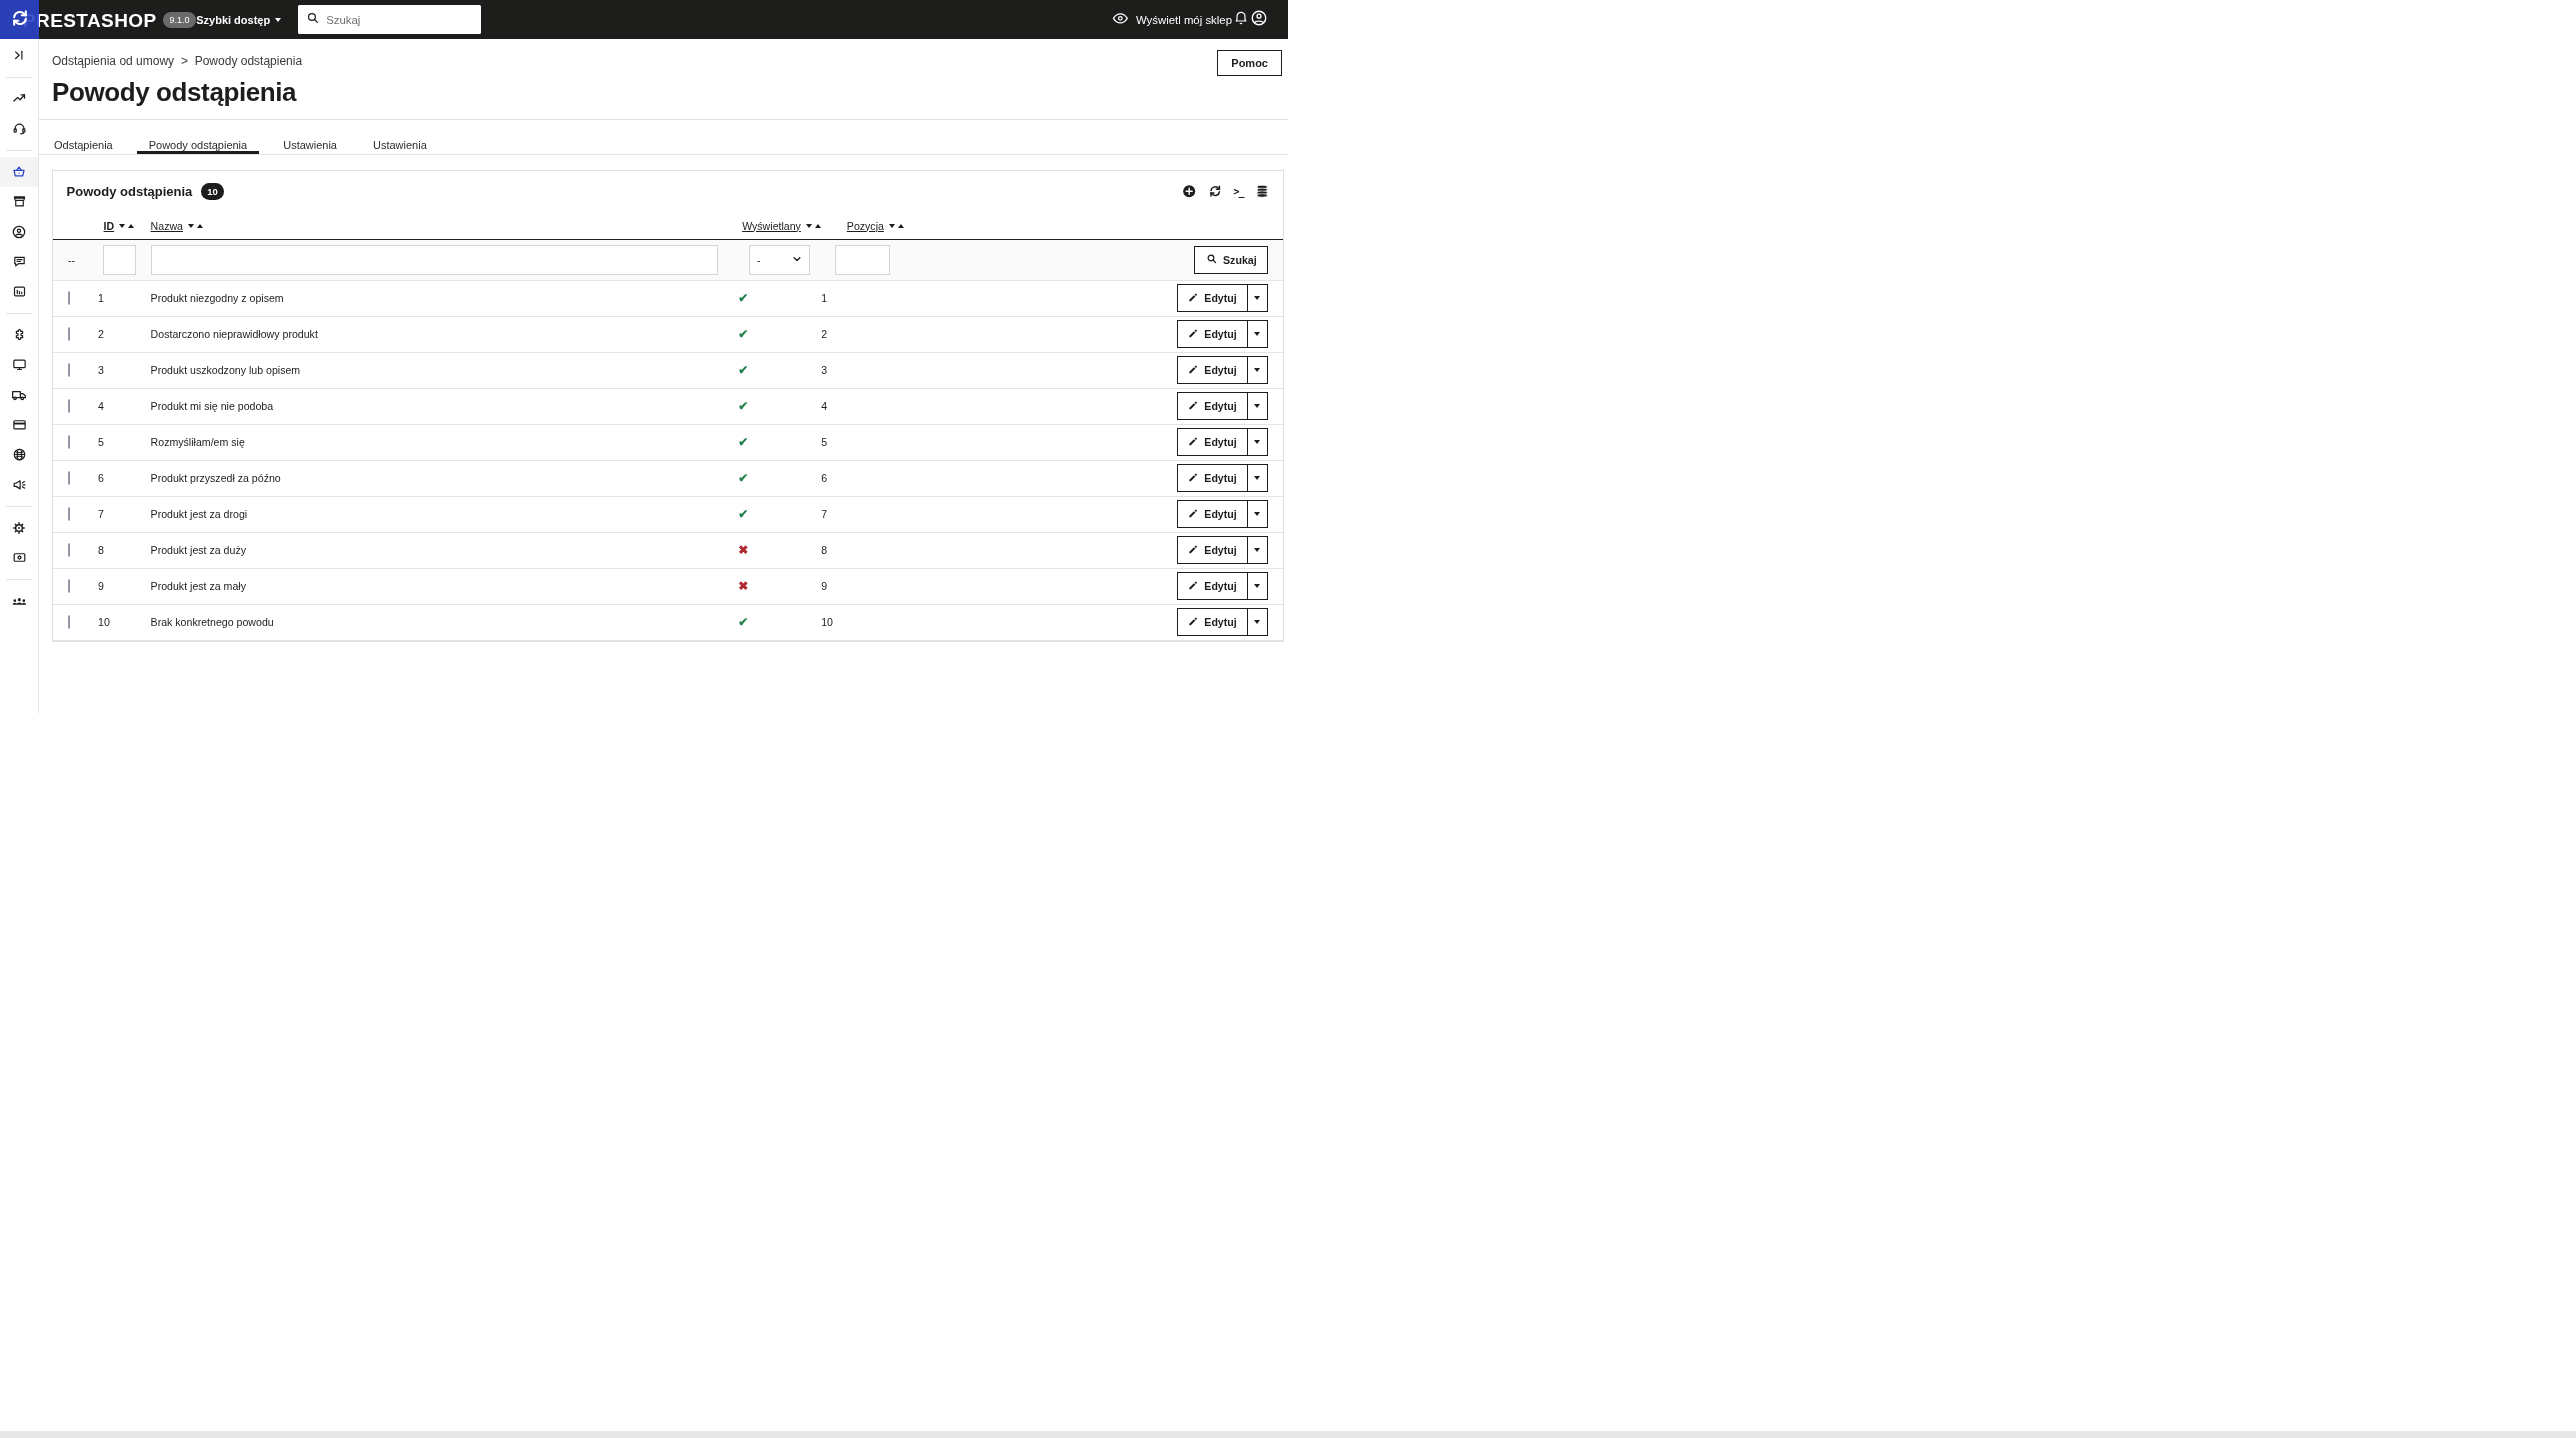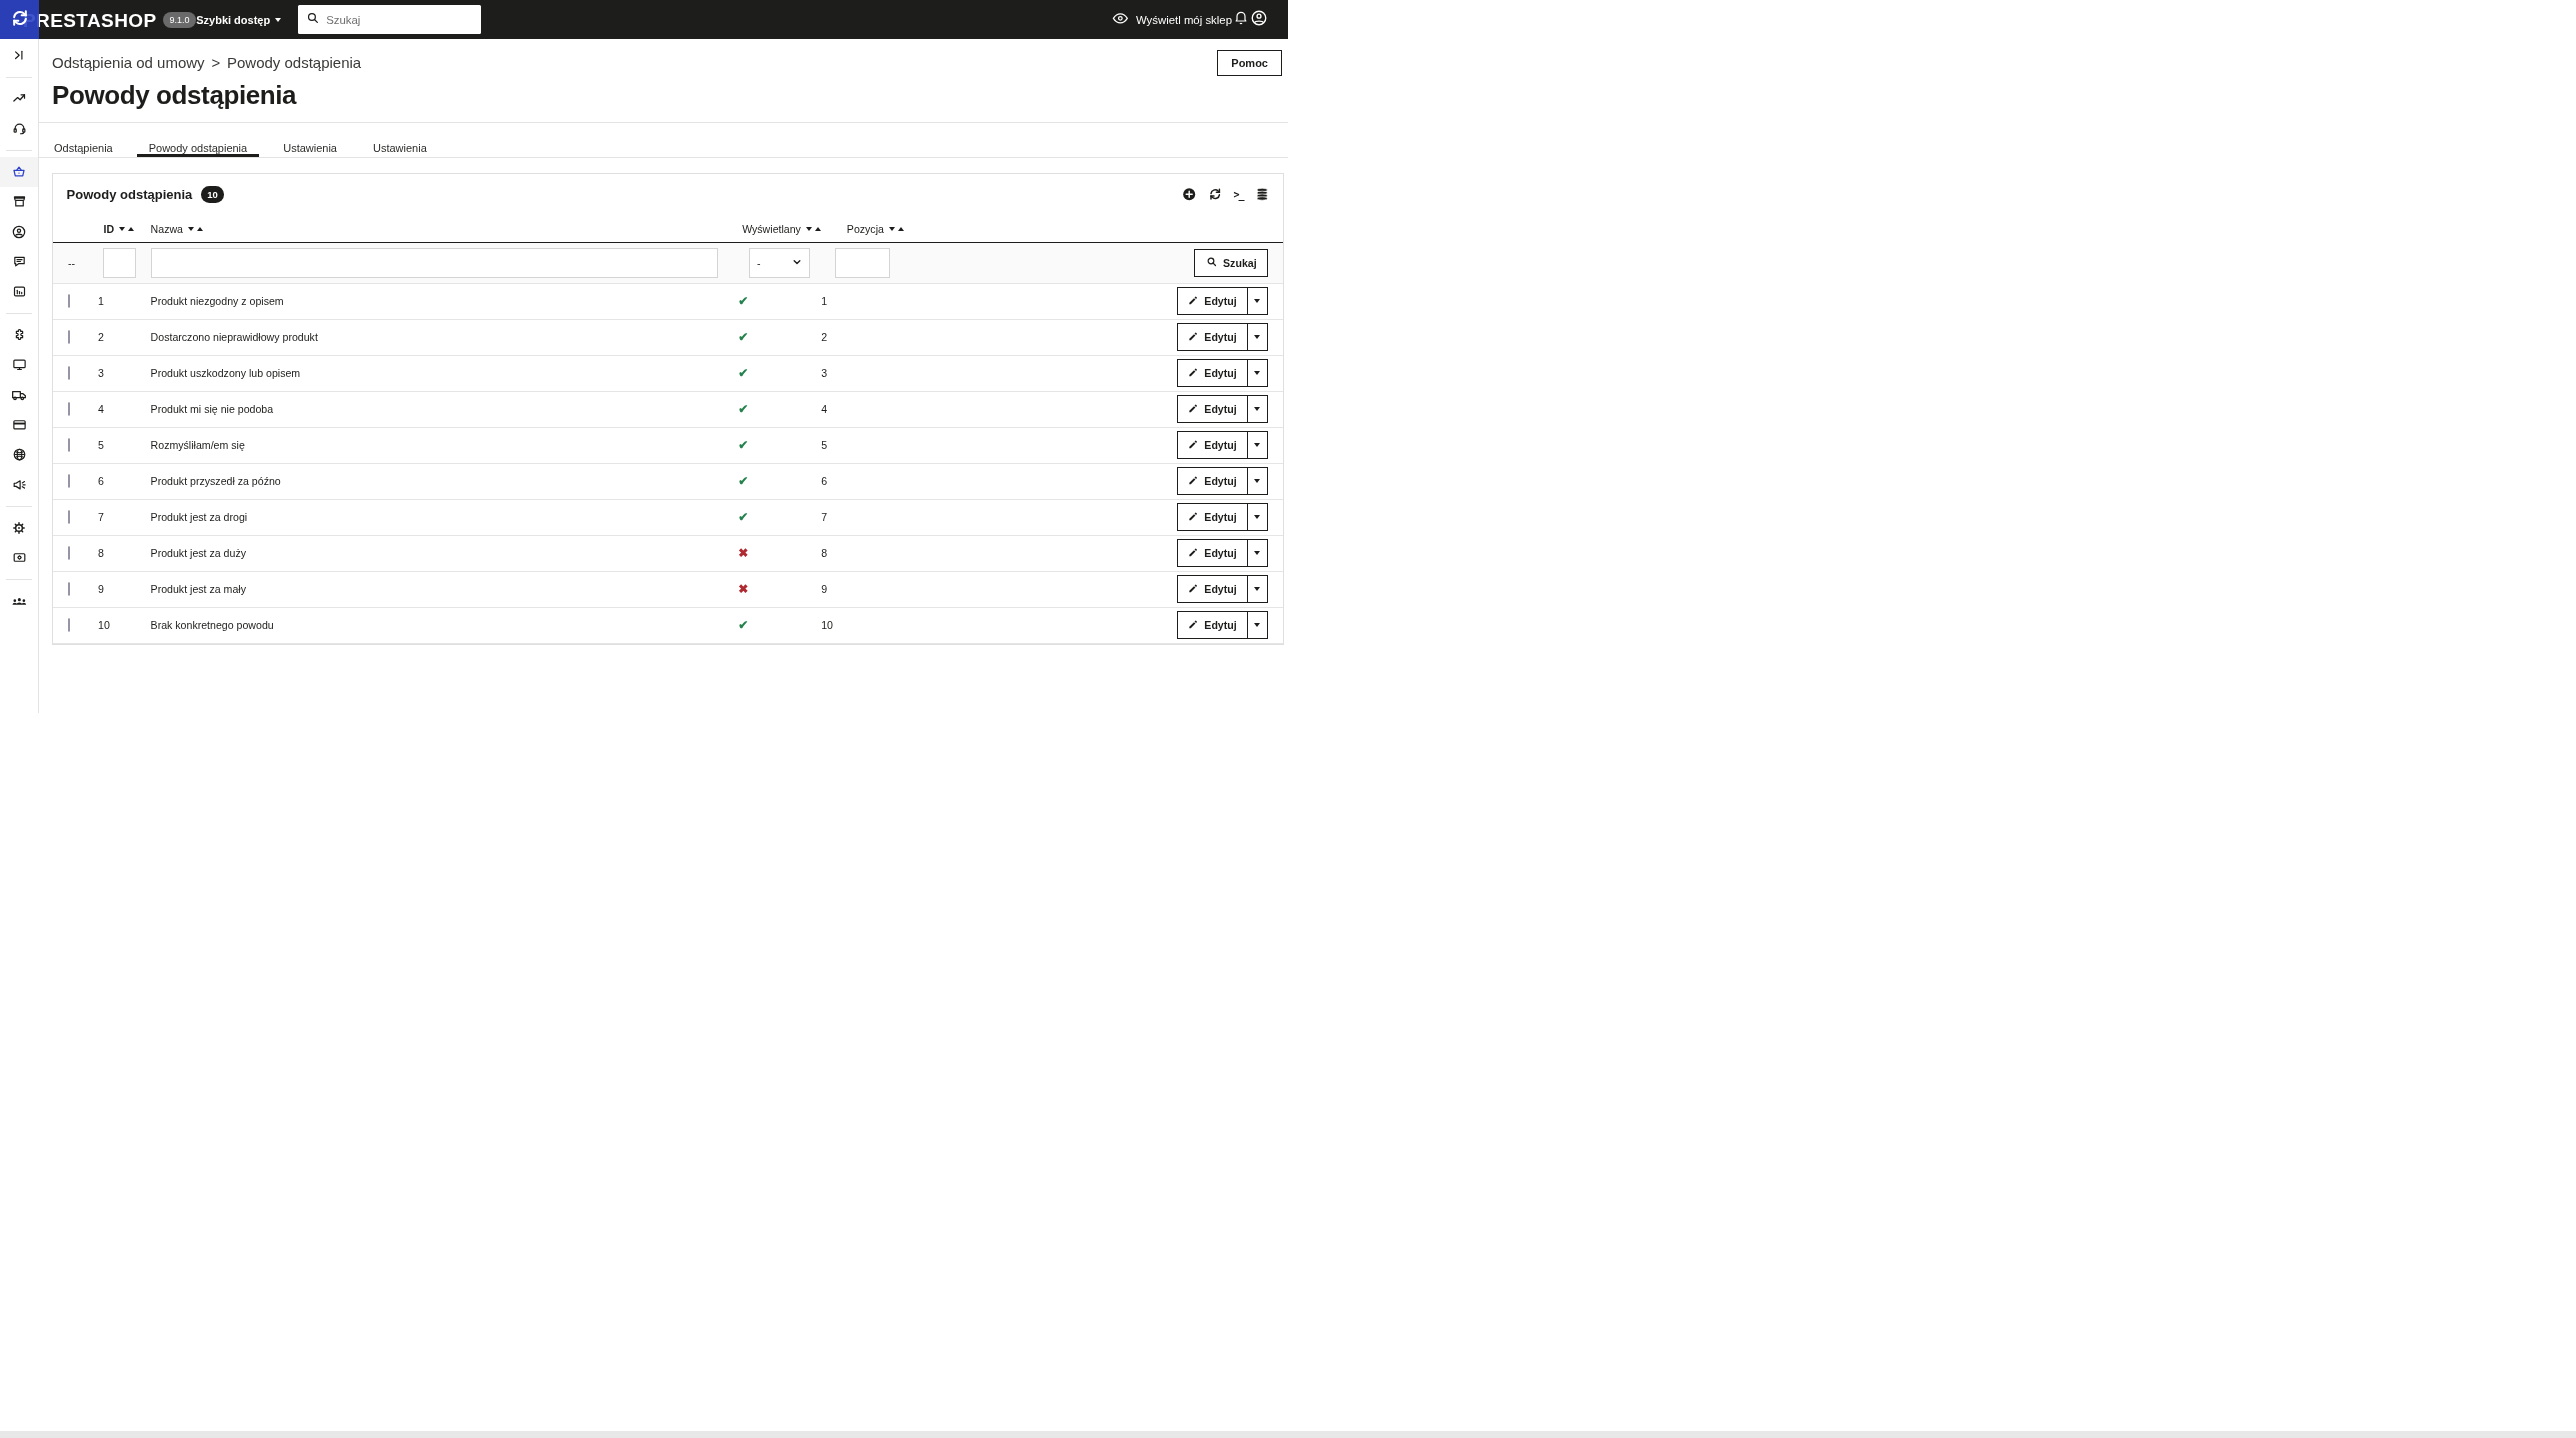--- a/index.html
+++ b/index.html
@@ -24,21 +24,21 @@
   
   .main { display:flex; height:674px; }
   .sidebar { width:39px; flex:0 0 auto; border-right:0.8px solid #e3e3e3; background:#fff; display:flex; flex-direction:column; align-items:stretch; padding-top:1.5px; }
   .s-item { height:30px; display:flex; align-items:center; justify-content:center; cursor:pointer; }
   .s-item svg { display:block; }
   .s-item.active { background:#f4f4f4; }
   .s-div { border-top:0.8px solid #e3e3e3; margin:6px 6px; }
 
   .content { flex:1; display:flex; flex-direction:column; position:relative; background:#fff; }
   .content-head { padding:15px 3.8px 0 13px; position:relative; }
-  .breadcrumb { font-size:15px; color:#3a3a38; display:flex; gap:6.8px; align-items:center; }
+  .breadcrumb { font-size:12px; color:#3a3a38; display:flex; gap:6.8px; align-items:center; }
   .breadcrumb .bc-link { cursor:pointer; }
   .page-title { font-size:26px; font-weight:bold; letter-spacing:-0.4px; margin-top:9px; color:#1d1d1b; }
   .help-btn { position:absolute; top:10.6px; right:6px; background:#fff; border:1.5px solid #1d1d1b; font-weight:bold; font-size:11px; padding:6px 13px; cursor:pointer; font-family:inherit; color:#1d1d1b; }
 
   .tabs-bar { margin-top:10.6px; border-top:0.8px solid #e3e3e3; border-bottom:0.8px solid #e3e3e3; height:36px; display:flex; align-items:flex-end; padding-left:3px; }
   .tab { display:flex; align-items:center; padding:0 12px; margin-right:12px; font-size:11px; color:#2d2d2b; cursor:pointer; border-bottom:3px solid transparent; border-top:3px solid transparent; }
   .tab.active { border-bottom-color:#1d1d1b; }
 
   .page-body { flex:1; padding:15px 3.8px 0 13px; }
   .card { background:#fff; border:0.8px solid #dfdfdf; }
@@ -55,21 +55,21 @@
   .thead .th { display:flex; align-items:center; }
   .th-select,.td-select { justify-content:center; }
   .th-id,.td-id { justify-content:center; font-weight:bold; }
   .td-id { font-weight:normal; }
   .th-name,.td-name { padding-left:10.6px; }
   .th-disp,.td-disp,.th-pos,.td-pos { justify-content:flex-end; }
   .sorts { display:flex; align-items:center; gap:3px; margin-left:5.3px; }
   .sort-t { width:0; height:0; border-left:3.4px solid transparent; border-right:3.4px solid transparent; cursor:pointer; }
   .sort-desc { border-top:4.5px solid #1d1d1b; }
   .sort-asc { border-bottom:4.5px solid #1d1d1b; }
-  .thead-wrap { border-bottom:1.5px solid #1d1d1b; }
+  .thead-wrap { border-bottom:1.5px solid #1d1d1b;text-decoration:underline; }
 
   .filter-row { background:#fafafa; height:41px; border-bottom:0.8px solid #e5e5e5; font-size:10.6px; }
   .filter-row input { border:0.8px solid #d4d4d4; background:#fff; height:30px; font-family:inherit; font-size:10.6px; padding:0 6px; outline:none; }
   .f-id { width:33px; justify-self:center; }
   .f-name { width:100%; }
   .f-name-cell { padding-left:10.6px; padding-right:20px; }
   .select-box { width:61px; height:30px; background:#fff; border:0.8px solid #d4d4d4; display:flex; align-items:center; justify-content:space-between; padding:0 6.8px; justify-self:center; cursor:pointer; font-size:10.6px; }
   .f-pos { width:55px; justify-self:center; }
   .search-btn { justify-self:end; background:#fff; border:1.5px solid #1d1d1b; font-weight:bold; font-size:10.6px; height:28px; padding:0 10.6px; display:flex; align-items:center; gap:6px; cursor:pointer; font-family:inherit; color:#1d1d1b; }
 

